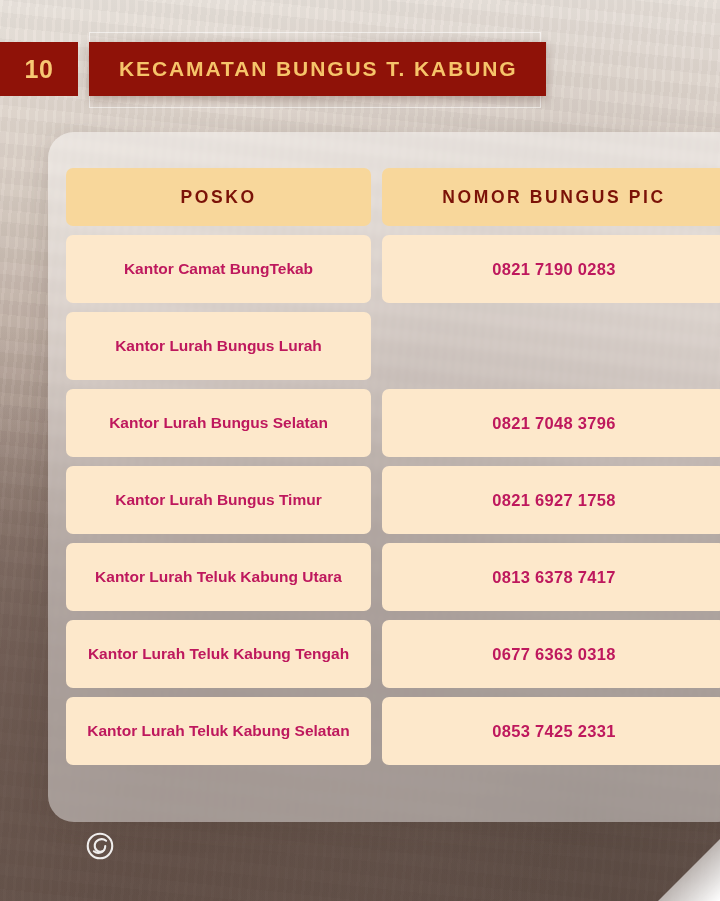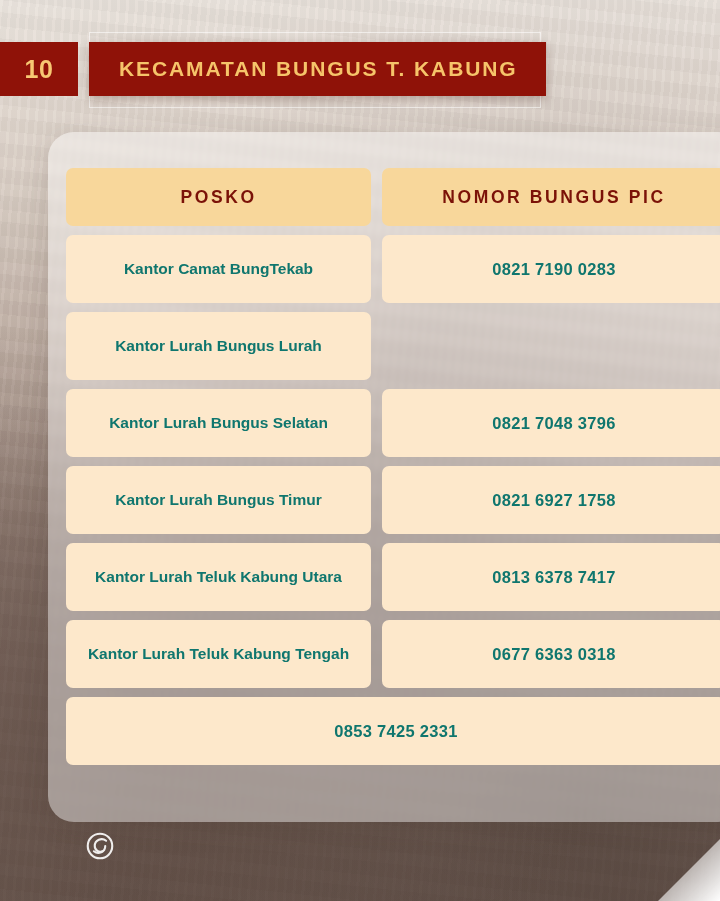--- a/index.html
+++ b/index.html
@@ -133,21 +133,21 @@
     height: 58px;
     color: #7b1208;
     font-size: 17.5px;
     font-weight: bold;
     letter-spacing: 2.6px;
   }
 
   .body-row .cell {
     background: #fde8cb;
     height: 68px;
-    color: #0f766e;
+    color: #be185d;
     font-size: 15.5px;
     font-weight: bold;
   }
   .body-row .col-posko { line-height: 1.45; }
   .body-row .col-kontak {
     font-size: 16.5px;
     letter-spacing: 0.3px;
   }
 
   
@@ -219,20 +219,21 @@
         <div class="cell col-posko">Kantor Lurah Teluk Kabung Utara</div>
         <div class="cell col-kontak">0813 6378 7417</div>
       </div>
 
       <div class="row body-row">
         <div class="cell col-posko">Kantor Lurah Teluk Kabung Tengah</div>
         <div class="cell col-kontak">0677 6363 0318</div>
       </div>
 
       <div class="row body-row">
+        <div class="cell col-posko">Kantor Lurah Teluk Kabung Selatan</div>
         <div class="cell col-kontak">0853 7425 2331</div>
       </div>
 
     </div>
   </div>
 
   <div class="footer-logo">
     <svg viewBox="0 0 32 32" width="28" height="28" aria-hidden="true">
       <circle cx="16" cy="16" r="14" fill="none" stroke="#ffffff" stroke-width="2.4"></circle>
       <path d="M23 10 C18 6, 10 9, 10 16 C10 21, 15 24, 19 22" fill="none" stroke="#ffffff" stroke-width="2.4" stroke-linecap="round"></path>

